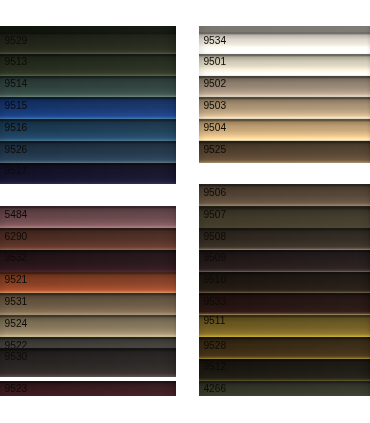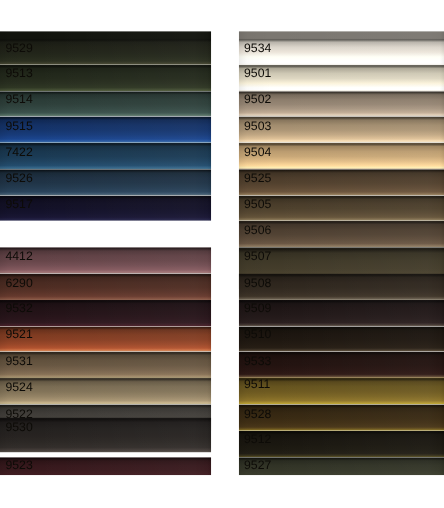--- a/index.html
+++ b/index.html
@@ -50,36 +50,36 @@
         <div class="label" style="top: 3.6px;">9514</div>
       </div>
       <div class="swatch" style="top: 71.34px; height: 21.785px;">
         <div class="face" style="background: linear-gradient(rgb(11, 28, 57) 0%, rgb(8, 21, 44) 5%, rgb(16, 41, 85) 14%, rgb(20, 49, 101) 33%, rgb(21, 53, 109) 52%, rgb(24, 60, 123) 70%, rgb(27, 69, 142) 86%, rgb(44, 93, 166) 94%, rgb(65, 114, 160) 98.5%, rgb(65, 114, 160) 100%);"></div>
         <div class="shade"></div>
         <div class="label" style="top: 3.6px;">9515</div>
       </div>
       <div class="swatch" style="top: 93.125px; height: 21.785px;">
         <div class="face" style="background: linear-gradient(rgb(14, 31, 44) 0%, rgb(11, 24, 34) 5%, rgb(21, 46, 66) 14%, rgb(25, 55, 79) 33%, rgb(27, 59, 85) 52%, rgb(31, 67, 96) 70%, rgb(35, 77, 110) 86%, rgb(51, 99, 134) 94%, rgb(68, 112, 138) 98.5%, rgb(68, 112, 138) 100%);"></div>
         <div class="shade"></div>
-        <div class="label" style="top: 3.6px;">7422</div>
+        <div class="label" style="top: 3.6px;">9516</div>
       </div>
       <div class="swatch" style="top: 114.91px; height: 21.785px;">
         <div class="face" style="background: linear-gradient(rgb(17, 27, 37) 0%, rgb(13, 21, 28) 5%, rgb(25, 41, 55) 14%, rgb(30, 48, 66) 33%, rgb(32, 52, 71) 52%, rgb(36, 59, 80) 70%, rgb(42, 68, 92) 86%, rgb(64, 91, 114) 94%, rgb(90, 109, 120) 98.5%, rgb(90, 109, 120) 100%);"></div>
         <div class="shade"></div>
         <div class="label" style="top: 3.6px;">9526</div>
       </div>
       <div class="swatch" style="top: 136.695px; height: 21.785px;">
         <div class="face" style="background: linear-gradient(rgb(10, 9, 21) 0%, rgb(8, 7, 16) 5%, rgb(15, 13, 31) 14%, rgb(18, 16, 37) 33%, rgb(19, 17, 40) 52%, rgb(21, 19, 45) 70%, rgb(25, 22, 52) 86%, rgb(34, 32, 67) 94%, rgb(42, 42, 77) 98.5%, rgb(42, 42, 77) 100%);"></div>
         <div class="shade"></div>
         <div class="label" style="top: 3.6px;">9517</div>
       </div>
       <div class="swatch" style="top: 180.265px; height: 21.785px;">
         <div class="face" style="background: linear-gradient(rgb(54, 36, 38) 0%, rgb(41, 28, 30) 5%, rgb(80, 55, 58) 14%, rgb(96, 65, 69) 33%, rgb(103, 70, 74) 52%, rgb(116, 79, 84) 70%, rgb(134, 91, 96) 86%, rgb(160, 114, 117) 94%, rgb(160, 125, 120) 98.5%, rgb(160, 125, 120) 100%);"></div>
         <div class="shade"></div>
-        <div class="label" style="top: 3.6px;">4412</div>
+        <div class="label" style="top: 3.6px;">5484</div>
       </div>
       <div class="swatch" style="top: 202.05px; height: 21.785px;">
         <div class="face" style="background: linear-gradient(rgb(41, 23, 18) 0%, rgb(32, 18, 14) 5%, rgb(62, 35, 27) 14%, rgb(73, 42, 33) 33%, rgb(79, 45, 35) 52%, rgb(89, 51, 40) 70%, rgb(103, 58, 46) 86%, rgb(128, 78, 61) 94%, rgb(138, 92, 74) 98.5%, rgb(138, 92, 74) 100%);"></div>
         <div class="shade"></div>
         <div class="label" style="top: 3.6px;">6290</div>
       </div>
       <div class="swatch" style="top: 223.835px; height: 21.785px;">
         <div class="face" style="background: linear-gradient(rgb(19, 10, 12) 0%, rgb(14, 8, 10) 5%, rgb(28, 15, 19) 14%, rgb(33, 18, 22) 33%, rgb(36, 19, 24) 52%, rgb(41, 21, 27) 70%, rgb(47, 25, 31) 86%, rgb(63, 30, 39) 94%, rgb(75, 32, 41) 98.5%, rgb(75, 32, 41) 100%);"></div>
         <div class="shade"></div>
         <div class="label" style="top: 3.6px;">9532</div>
@@ -139,25 +139,20 @@
       <div class="swatch" style="top: 93.125px; height: 21.785px;">
         <div class="face" style="background: linear-gradient(rgb(105, 87, 62) 0%, rgb(80, 67, 48) 5%, rgb(157, 131, 94) 14%, rgb(187, 156, 112) 33%, rgb(201, 168, 120) 52%, rgb(227, 190, 136) 70%, rgb(255, 218, 156) 86%, rgb(255, 238, 178) 94%, rgb(214, 196, 162) 98.5%, rgb(214, 196, 162) 100%);"></div>
         <div class="shade"></div>
         <div class="label" style="top: 3.6px;">9504</div>
       </div>
       <div class="swatch" style="top: 114.91px; height: 21.785px;">
         <div class="face" style="background: linear-gradient(rgb(43, 34, 24) 0%, rgb(33, 26, 18) 5%, rgb(64, 51, 36) 14%, rgb(76, 60, 43) 33%, rgb(82, 65, 46) 52%, rgb(93, 73, 52) 70%, rgb(107, 84, 60) 86%, rgb(139, 114, 83) 94%, rgb(160, 140, 104) 98.5%, rgb(160, 140, 104) 100%);"></div>
         <div class="shade"></div>
         <div class="label" style="top: 3.6px;">9525</div>
       </div>
-      <div class="swatch" style="top: 136.695px; height: 21.785px;">
-        <div class="face" style="background: linear-gradient(rgb(41, 34, 23) 0%, rgb(31, 26, 18) 5%, rgb(61, 51, 35) 14%, rgb(73, 60, 42) 33%, rgb(78, 65, 45) 52%, rgb(88, 73, 51) 70%, rgb(101, 84, 58) 86%, rgb(131, 113, 81) 94%, rgb(150, 136, 102) 98.5%, rgb(150, 136, 102) 100%);"></div>
-        <div class="shade"></div>
-        <div class="label" style="top: 3.6px;">9505</div>
-      </div>
       <div class="swatch" style="top: 158.48px; height: 21.785px;">
         <div class="face" style="background: linear-gradient(rgb(43, 35, 27) 0%, rgb(33, 27, 21) 5%, rgb(64, 52, 41) 14%, rgb(76, 62, 48) 33%, rgb(82, 67, 52) 52%, rgb(93, 76, 59) 70%, rgb(107, 87, 68) 86%, rgb(134, 113, 89) 94%, rgb(146, 130, 104) 98.5%, rgb(146, 130, 104) 100%);"></div>
         <div class="shade"></div>
         <div class="label" style="top: 3.6px;">9506</div>
       </div>
       <div class="swatch" style="top: 180.265px; height: 35px;">
         <div class="face" style="background: linear-gradient(rgb(35, 32, 22) 0%, rgb(27, 24, 17) 5%, rgb(53, 48, 34) 14%, rgb(63, 57, 40) 33%, rgb(68, 61, 43) 52%, rgb(77, 69, 49) 70%, rgb(88, 79, 56) 86%, rgb(118, 108, 84) 94%, rgb(141, 134, 115) 98.5%, rgb(141, 134, 115) 100%);"></div>
         <div class="shade"></div>
         <div class="label" style="top: 3.6px;">9507</div>
       </div>
@@ -192,16 +187,16 @@
         <div class="label" style="top: 3.6px;">9528</div>
       </div>
       <div class="swatch" style="top: 332.76px; height: 21.785px;">
         <div class="face" style="background: linear-gradient(rgb(14, 12, 8) 0%, rgb(10, 9, 6) 5%, rgb(20, 18, 12) 14%, rgb(24, 21, 15) 33%, rgb(26, 23, 16) 52%, rgb(29, 26, 18) 70%, rgb(34, 30, 21) 86%, rgb(57, 51, 28) 94%, rgb(88, 80, 34) 98.5%, rgb(88, 80, 34) 100%);"></div>
         <div class="shade"></div>
         <div class="label" style="top: 3.6px;">9512</div>
       </div>
       <div class="swatch" style="top: 354.545px; height: 15.25px;">
         <div class="face" style="background: linear-gradient(rgb(28, 29, 21) 0%, rgb(21, 22, 16) 7.14%, rgb(41, 43, 32) 20%, rgb(49, 51, 38) 47.14%, rgb(53, 55, 41) 74.28%, rgb(60, 62, 46) 100%, rgb(69, 72, 53) 122.85%, rgb(80, 87, 64) 134.28%, rgb(76, 90, 66) 140.71%, rgb(76, 90, 66) 100%);"></div>
         <div class="shade"></div>
-        <div class="label" style="top: 3.6px;">9527</div>
+        <div class="label" style="top: 3.6px;">4266</div>
       </div>
     </div>
 </div>
 
 </body></html>

